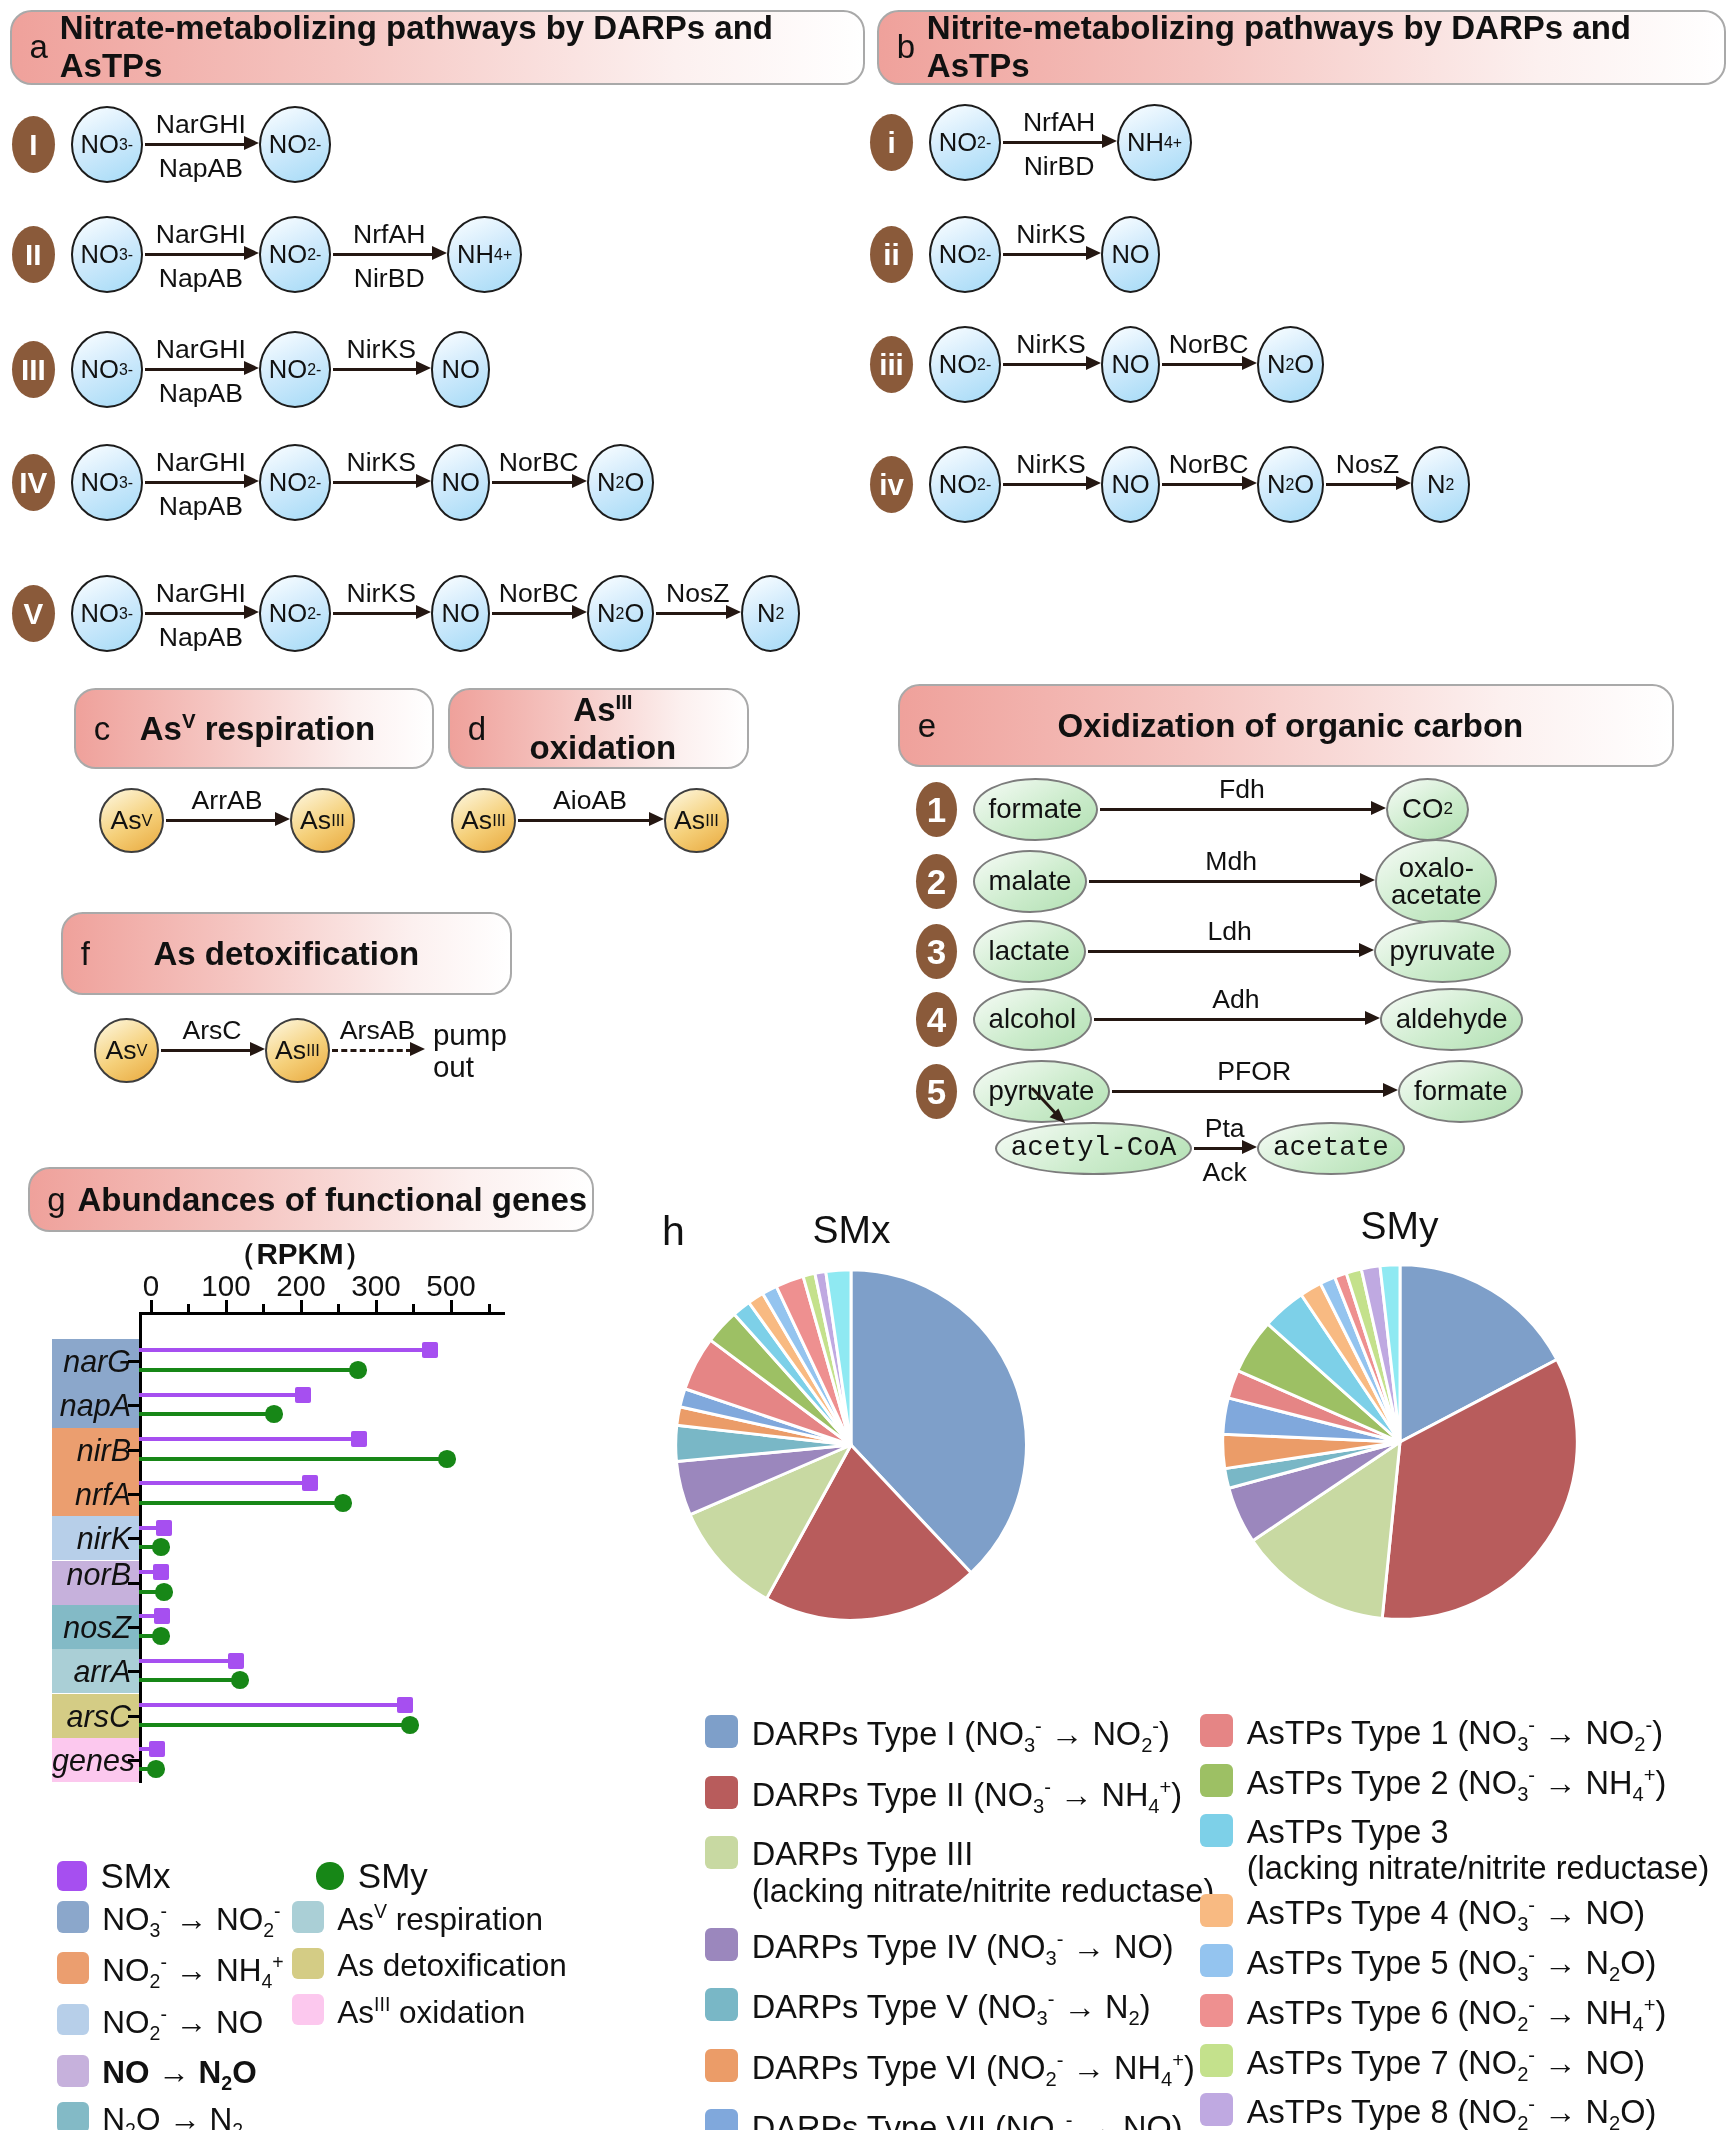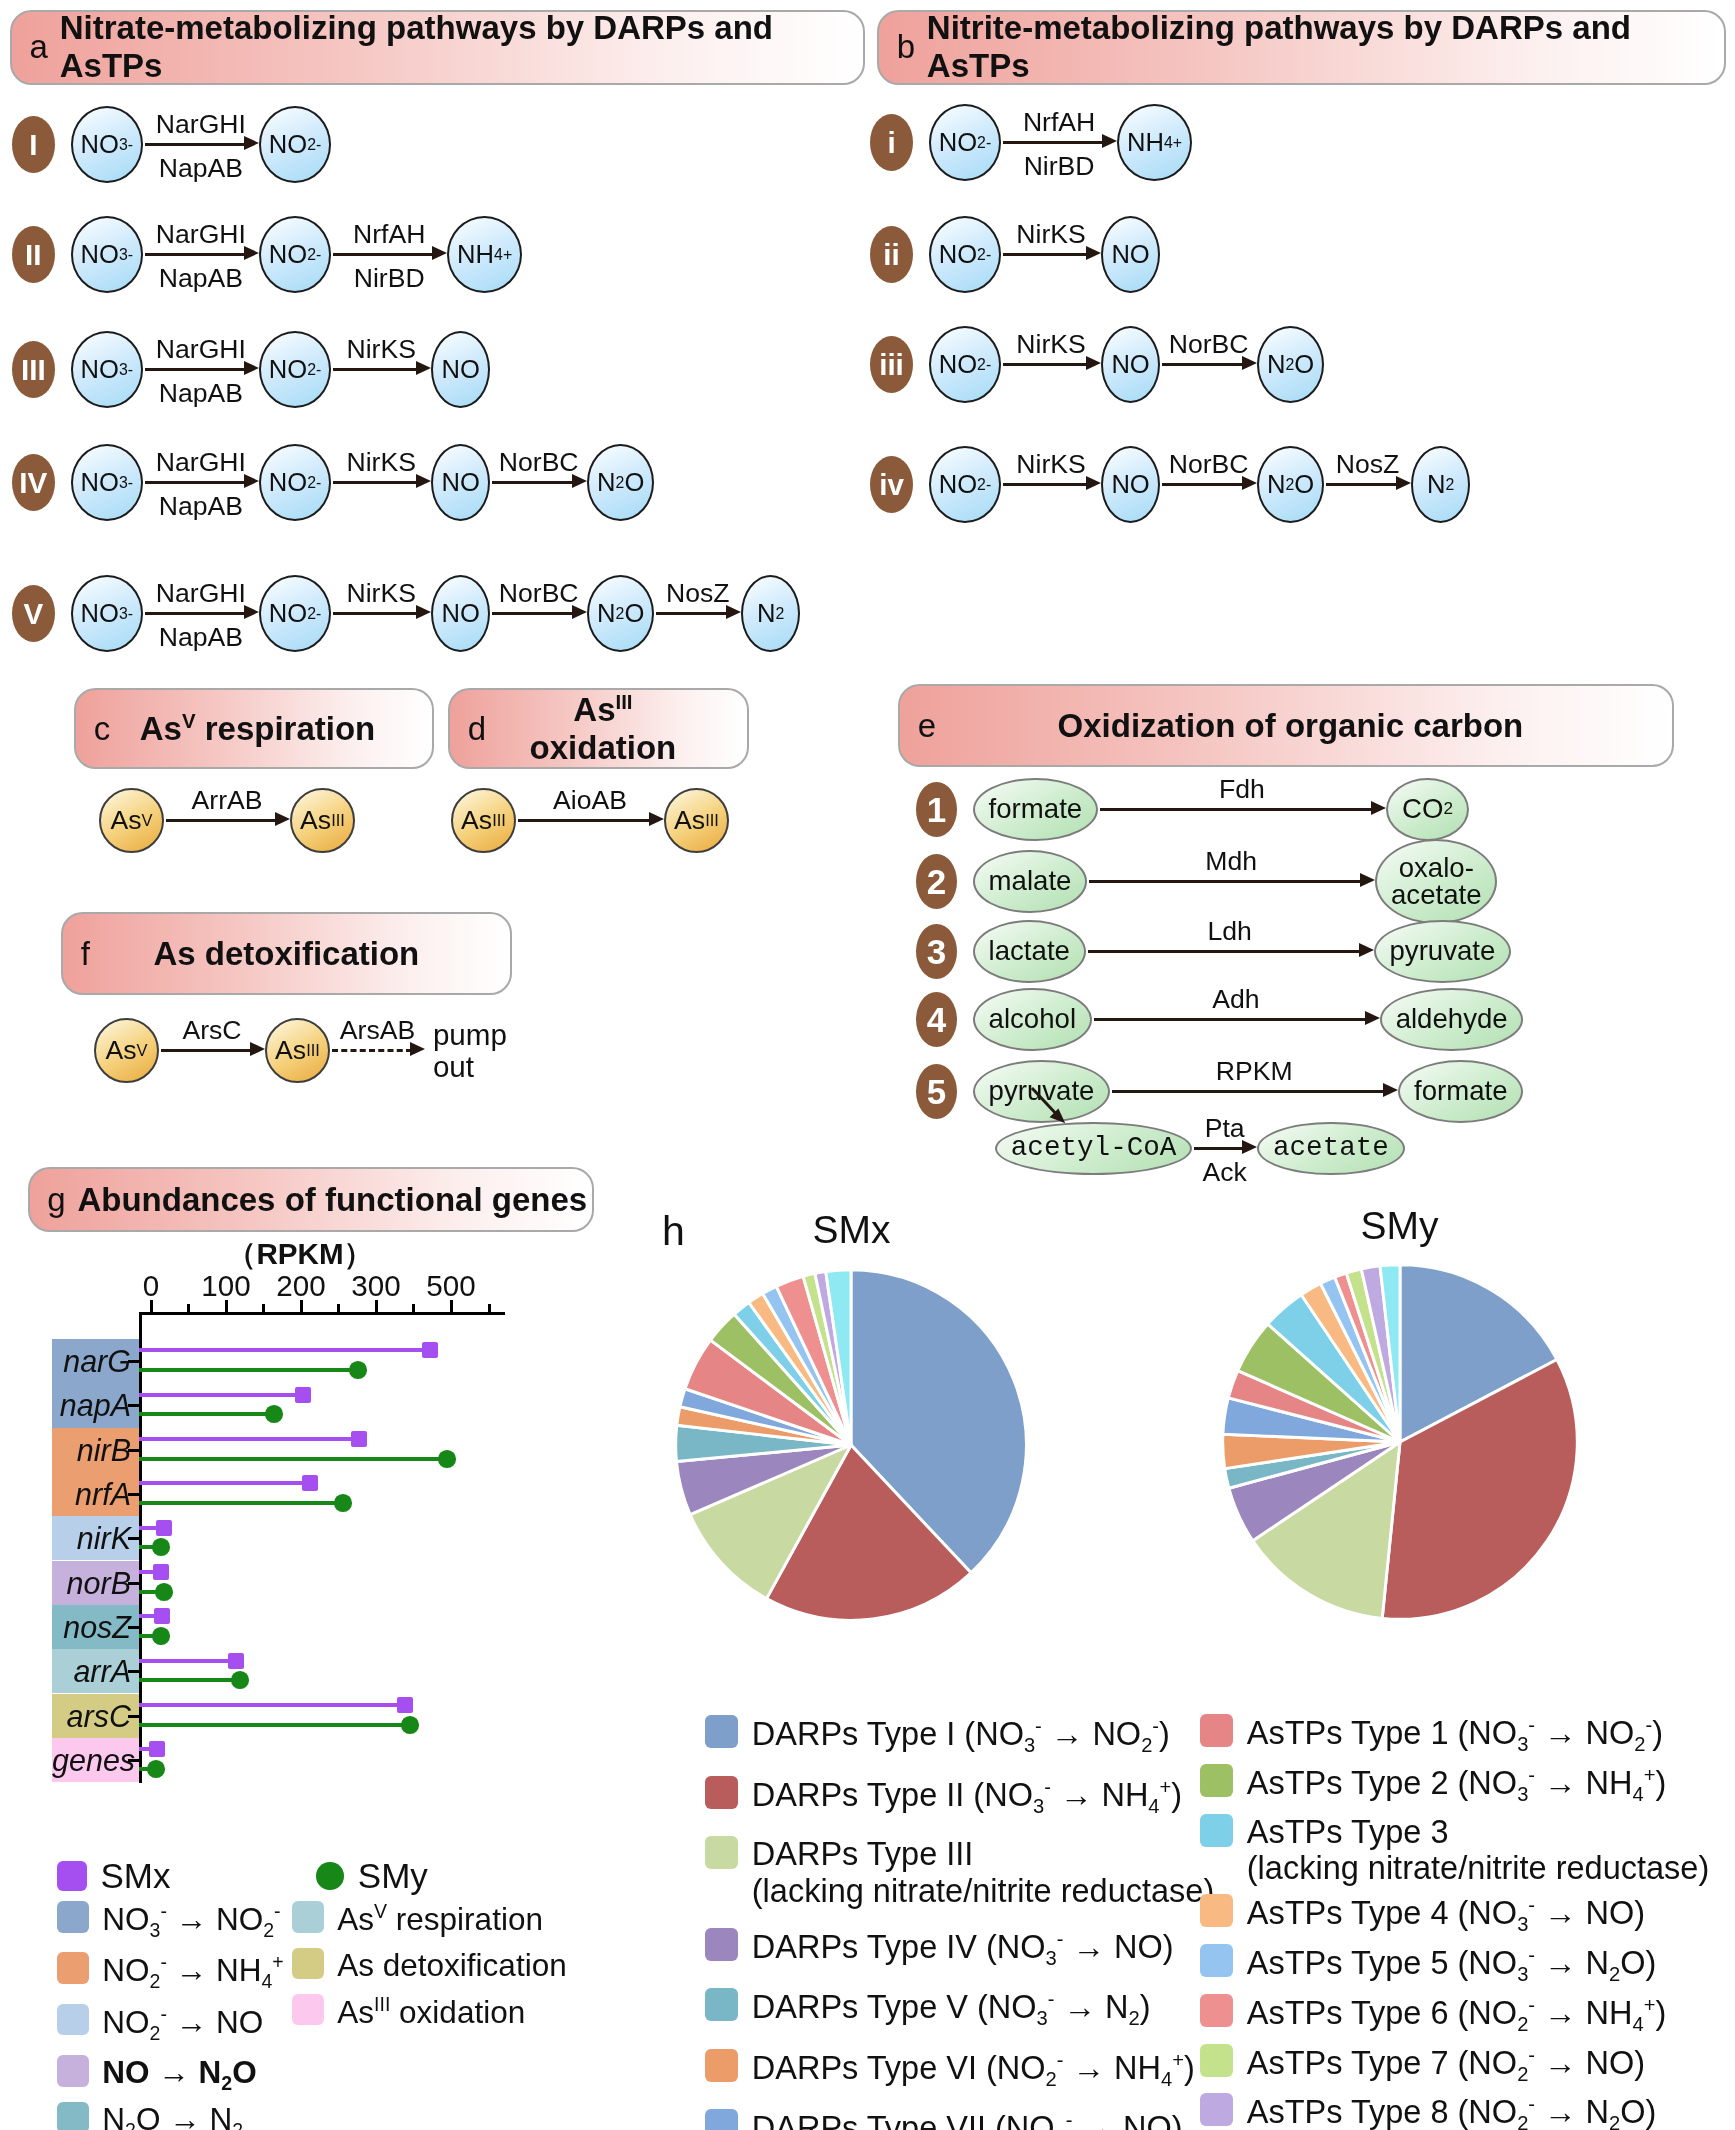--- a/index.html
+++ b/index.html
@@ -314,21 +314,21 @@
         <div class="alab-t">Adh</div>
       </div>
       <div class="node node-green">aldehyde</div>
     </div>
     <div class="prow" style="left: 916px; top: 1047px; height: 89px;">
       <div class="badge num">5</div>
       <div class="node node-green">pyruvate</div>
       <div class="arr" style="width: 288px;">
         <div class="aline"></div>
         <div class="ahead"></div>
-        <div class="alab-t">RPKM</div>
+        <div class="alab-t">PFOR</div>
       </div>
       <div class="node node-green">formate</div>
     </div>
     <div class="prow" style="left: 995px; top: 1107px; height: 83px;">
       <div class="node node-green small">acetyl-CoA</div>
       <div class="arr" style="width: 65px;">
         <div class="aline"></div>
         <div class="ahead"></div>
         <div class="alab-t">Pta</div>
         <div class="alab-b">Ack</div>
@@ -409,21 +409,21 @@
     <div class="stem" style="left: 87px; top: 245px; width: 171px; background: rgb(166, 79, 240);"></div>
     <div class="mk-sq" style="left: 250px; top: 239px; background: rgb(166, 79, 240);"></div>
     <div class="stem" style="left: 87px; top: 265px; width: 203px; background: rgb(23, 135, 23);"></div>
     <div class="mk-ci" style="left: 282px; top: 258px; background: rgb(23, 135, 23);"></div>
     <div class="gene-lab" style="top: 302px;">nirK</div>
     <div class="gdash" style="top: 301px;"></div>
     <div class="stem" style="left: 87px; top: 290px; width: 25px; background: rgb(166, 79, 240);"></div>
     <div class="mk-sq" style="left: 104px; top: 284px; background: rgb(166, 79, 240);"></div>
     <div class="stem" style="left: 87px; top: 309px; width: 21.6px; background: rgb(23, 135, 23);"></div>
     <div class="mk-ci" style="left: 100px; top: 302px; background: rgb(23, 135, 23);"></div>
-    <div class="gene-lab" style="top: 347px;">norB</div>
+    <div class="gene-lab" style="top: 338px;">norB</div>
     <div class="gdash" style="top: 346px;"></div>
     <div class="stem" style="left: 87px; top: 334px; width: 22.3px; background: rgb(166, 79, 240);"></div>
     <div class="mk-sq" style="left: 101px; top: 328px; background: rgb(166, 79, 240);"></div>
     <div class="stem" style="left: 87px; top: 354px; width: 24.6px; background: rgb(23, 135, 23);"></div>
     <div class="mk-ci" style="left: 103px; top: 347px; background: rgb(23, 135, 23);"></div>
     <div class="gene-lab" style="top: 391px;">nosZ</div>
     <div class="gdash" style="top: 390px;"></div>
     <div class="stem" style="left: 87px; top: 378px; width: 23px; background: rgb(166, 79, 240);"></div>
     <div class="mk-sq" style="left: 102px; top: 372px; background: rgb(166, 79, 240);"></div>
     <div class="stem" style="left: 87px; top: 398px; width: 21.6px; background: rgb(23, 135, 23);"></div>

